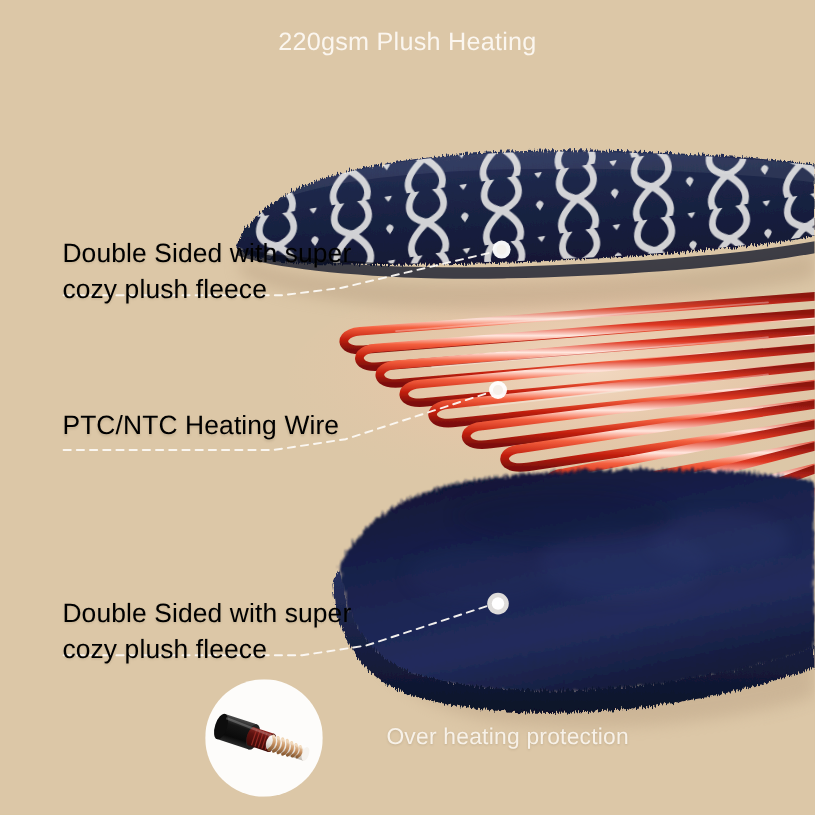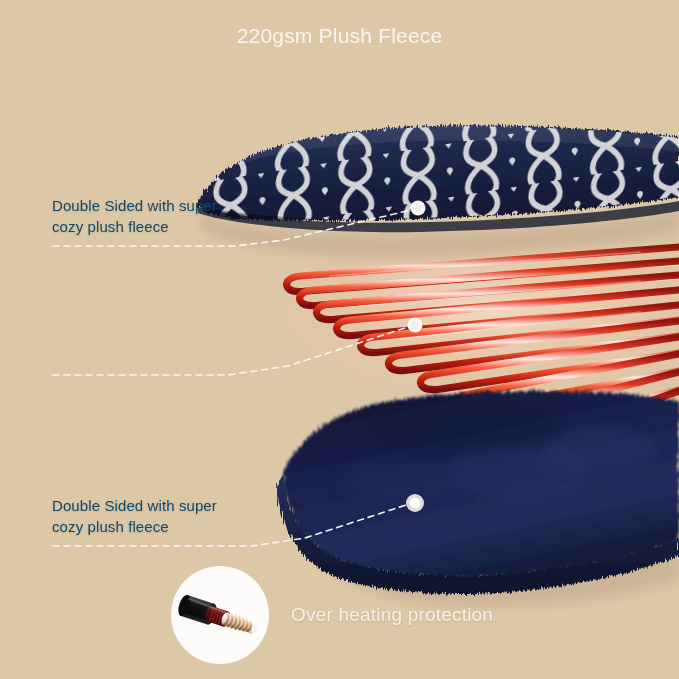--- a/index.html
+++ b/index.html
@@ -53,22 +53,22 @@
     z-index: 10;
   }
   #product svg { display: block; width: 679px; height: 679px; }
 
   
   .callout {
     position: absolute;
     z-index: 50;
   }
   .callout-text {
-    color: #0c4a6e;
-    font-size: 15px;
+    color: #000000;
+    font-size: 22px;
     line-height: 1.38;
     letter-spacing: .1px;
     white-space: pre-line;
     text-shadow: 0 1px 2px rgba(90,70,45,.18);
   }
   #callout-1 { left: 52px; top: 196px; width: 260px; }
   #callout-2 { left: 52px; top: 340px; width: 280px; }
   #callout-3 { left: 52px; top: 496px; width: 260px; }
 
   #leaders {
@@ -82,20 +82,21 @@
   
   #feature-bottom {
     position: absolute;
     left: 171px;
     top: 565px;
     width: 420px;
     height: 100px;
     z-index: 55;
     display: flex;
     align-items: center;
+    gap: 31px;
   }
   #wire-badge {
     position: relative;
     width: 98px;
     height: 98px;
     flex: 0 0 98px;
   }
   #wire-badge svg { display:block; width: 98px; height: 98px; }
   #feature-bottom-label {
     margin-left: 22px;
@@ -293,21 +294,21 @@
                    L679,220 C 610,228 510,234 420,232 C 320,230 230,222 196,210 Z" fill="#000000" opacity="0.38"></path>
         </g>
 
         <path d="M198,207 C 240,219 332,225 432,222 C 534,219 624,211 679,201
                  L679,211 C 618,222 520,230 420,232 C 318,234 228,224 198,213 Z" fill="#0a1026" opacity="0.75"></path>
       </g>
     </svg>
   </div>
 
   <div id="header">
-    <div id="subtitle">220gsm Plush Fleece</div>
+    <div id="subtitle">220gsm Plush Heating</div>
   </div>
 
   <svg id="leaders" viewBox="0 0 679 679" xmlns="http://www.w3.org/2000/svg">
     <g fill="none" stroke="#fdfaf5" stroke-width="1.6" stroke-dasharray="6 5" stroke-linecap="round" opacity="0.95">
 
       <path d="M53,246 L235,246 L284,240 L411,210"></path>
 
       <path d="M53,375 L228,375 L288,366 L408,327"></path>
 
       <path d="M53,546 L252,546 L305,538 L406,505"></path>
@@ -323,20 +324,23 @@
       <circle cx="415" cy="503" r="9" fill="#e9e6e1" opacity="0.95"></circle>
       <circle cx="415" cy="503" r="5.2" fill="#ffffff"></circle>
     </g>
   </svg>
 
   <div class="callout" id="callout-1">
     <div class="callout-text">Double Sided with super
 cozy plush fleece</div>
   </div>
 
+  <div class="callout" id="callout-2">
+    <div class="callout-text">PTC/NTC Heating Wire</div>
+  </div>
 
   <div class="callout" id="callout-3">
     <div class="callout-text">Double Sided with super
 cozy plush fleece</div>
   </div>
 
   <div id="feature-bottom">
     <div id="wire-badge">
       <svg viewBox="0 0 98 98" xmlns="http://www.w3.org/2000/svg">
         <defs>

